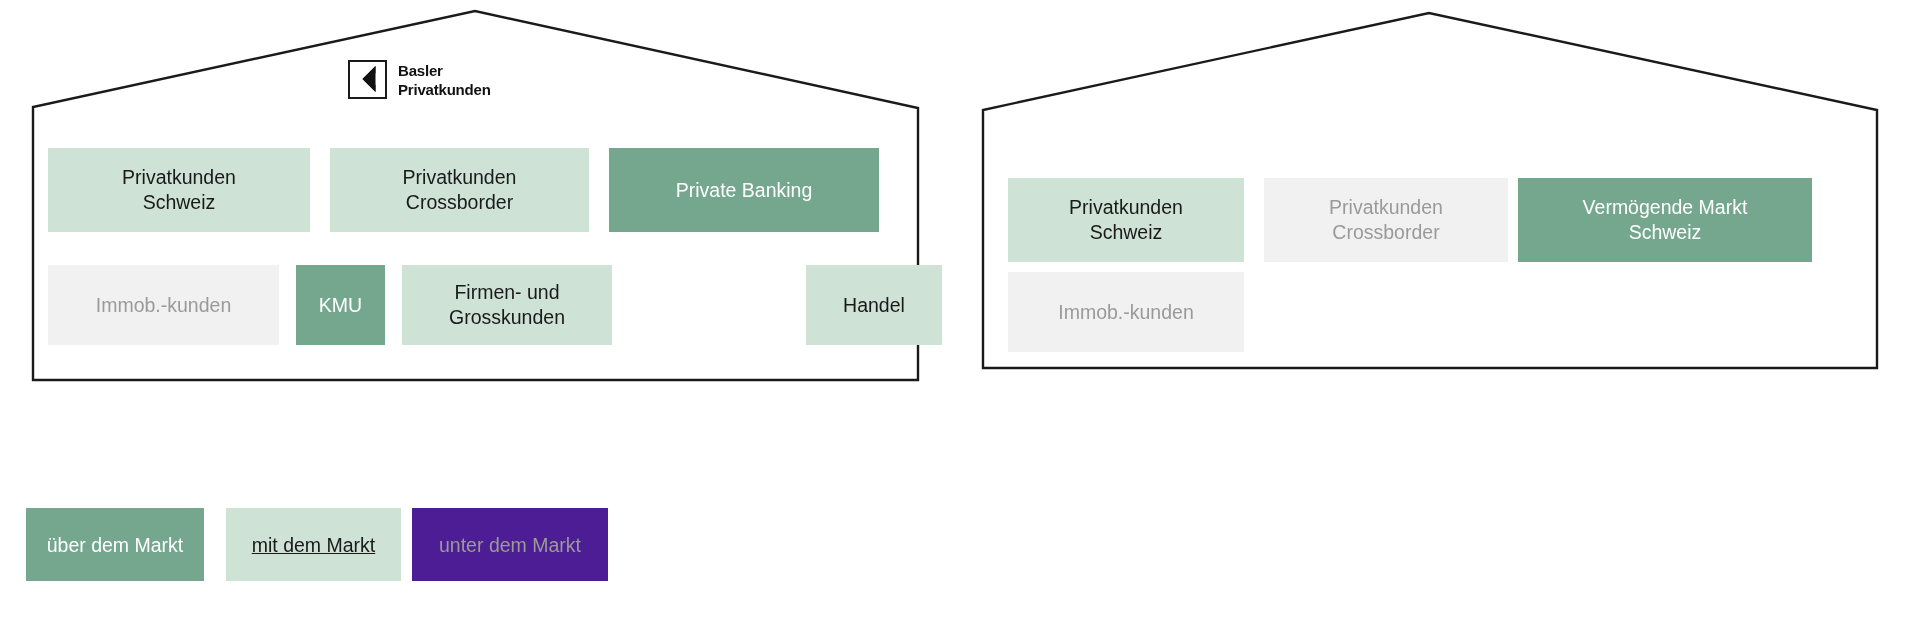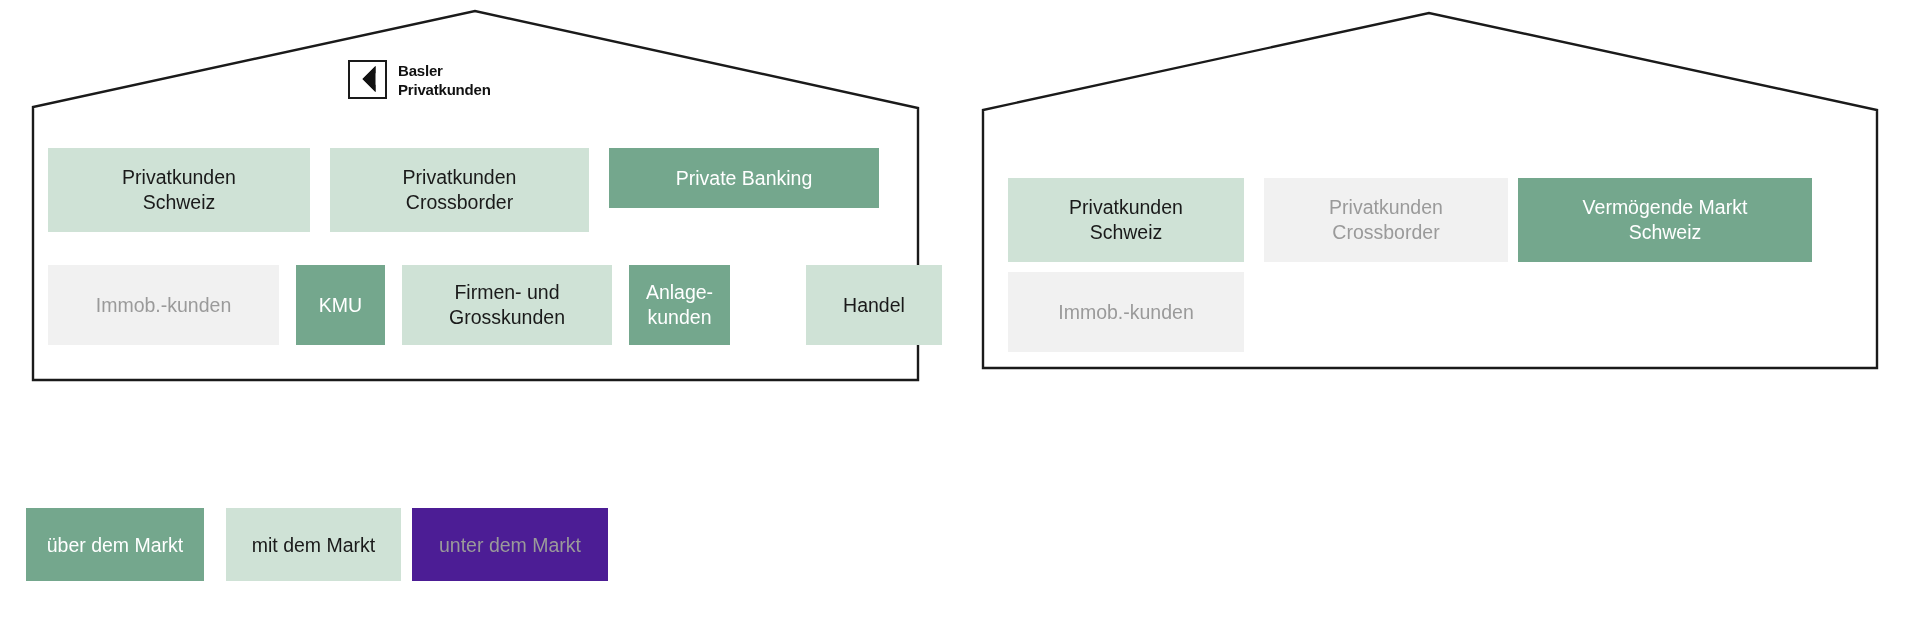--- a/index.html
+++ b/index.html
@@ -34,21 +34,21 @@
   .box.tone-over  {background:#74a78d;color:#ffffff;}
   .box.tone-with  {background:#cfe2d6;color:#1a1a1a;}
   .box.tone-under {background:#f1f1f1;color:#9a9a9a;}
 
   .legend-title{position:absolute;font-size:21px;line-height:24px;color:#1a1a1a;}
   .legend-row{position:absolute;display:flex;}
   .legend-chip{display:flex;align-items:center;justify-content:center;
                font-size:19.5px;line-height:24px;box-sizing:border-box;
                padding:12px 14px;}
   .legend-chip.tone-over  {background:#74a78d;color:#ffffff;}
-  .legend-chip.tone-with  {background:#cfe2d6;color:#1a1a1a;}
+  .legend-chip.tone-with  {background:#cfe2d6;color:#1a1a1a;text-decoration:underline;}
   .legend-chip.tone-under {background:#4c1d95;color:#9a9a9a;}
 </style>
 </head>
 <body>
 
 <div class="canvas">
 
   <div class="house" style="left:0;top:0;width:960px;height:400px;">
 
     <svg class="house-svg" width="960" height="400" viewBox="0 0 960 400">
@@ -75,21 +75,21 @@
       </span>
     </div>
 
     <div class="box tone-with" style="left:330px;top:148px;width:259px;height:84px;">
       <span>
         <span style="display:block">Privatkunden</span>
         <span style="display:block">Crossborder</span>
       </span>
     </div>
 
-    <div class="box tone-over" style="left:609px;top:148px;width:270px;height:60px;">
+    <div class="box tone-over" style="left:609px;top:148px;width:270px;height:84px;">
       <span>
         <span style="display:block">Private Banking</span>
       </span>
     </div>
 
     <div class="box tone-under" style="left:48px;top:265px;width:231px;height:80px;">
       <span>
         <span style="display:block">Immob.-kunden</span>
       </span>
     </div>
@@ -100,26 +100,20 @@
       </span>
     </div>
 
     <div class="box tone-with" style="left:402px;top:265px;width:210px;height:80px;">
       <span>
         <span style="display:block">Firmen- und</span>
         <span style="display:block">Grosskunden</span>
       </span>
     </div>
 
-    <div class="box tone-over" style="left:629px;top:265px;width:101px;height:80px;">
-      <span>
-        <span style="display:block">Anlage-</span>
-        <span style="display:block">kunden</span>
-      </span>
-    </div>
 
     <div class="box tone-with" style="left:769px;top:265px;width:136px;height:80px;margin-left:37px;">
       <span>
         <span style="display:block">Handel</span>
       </span>
     </div>
   </div>
 
   <div class="house" style="left:960px;top:0;width:960px;height:400px;">
 

